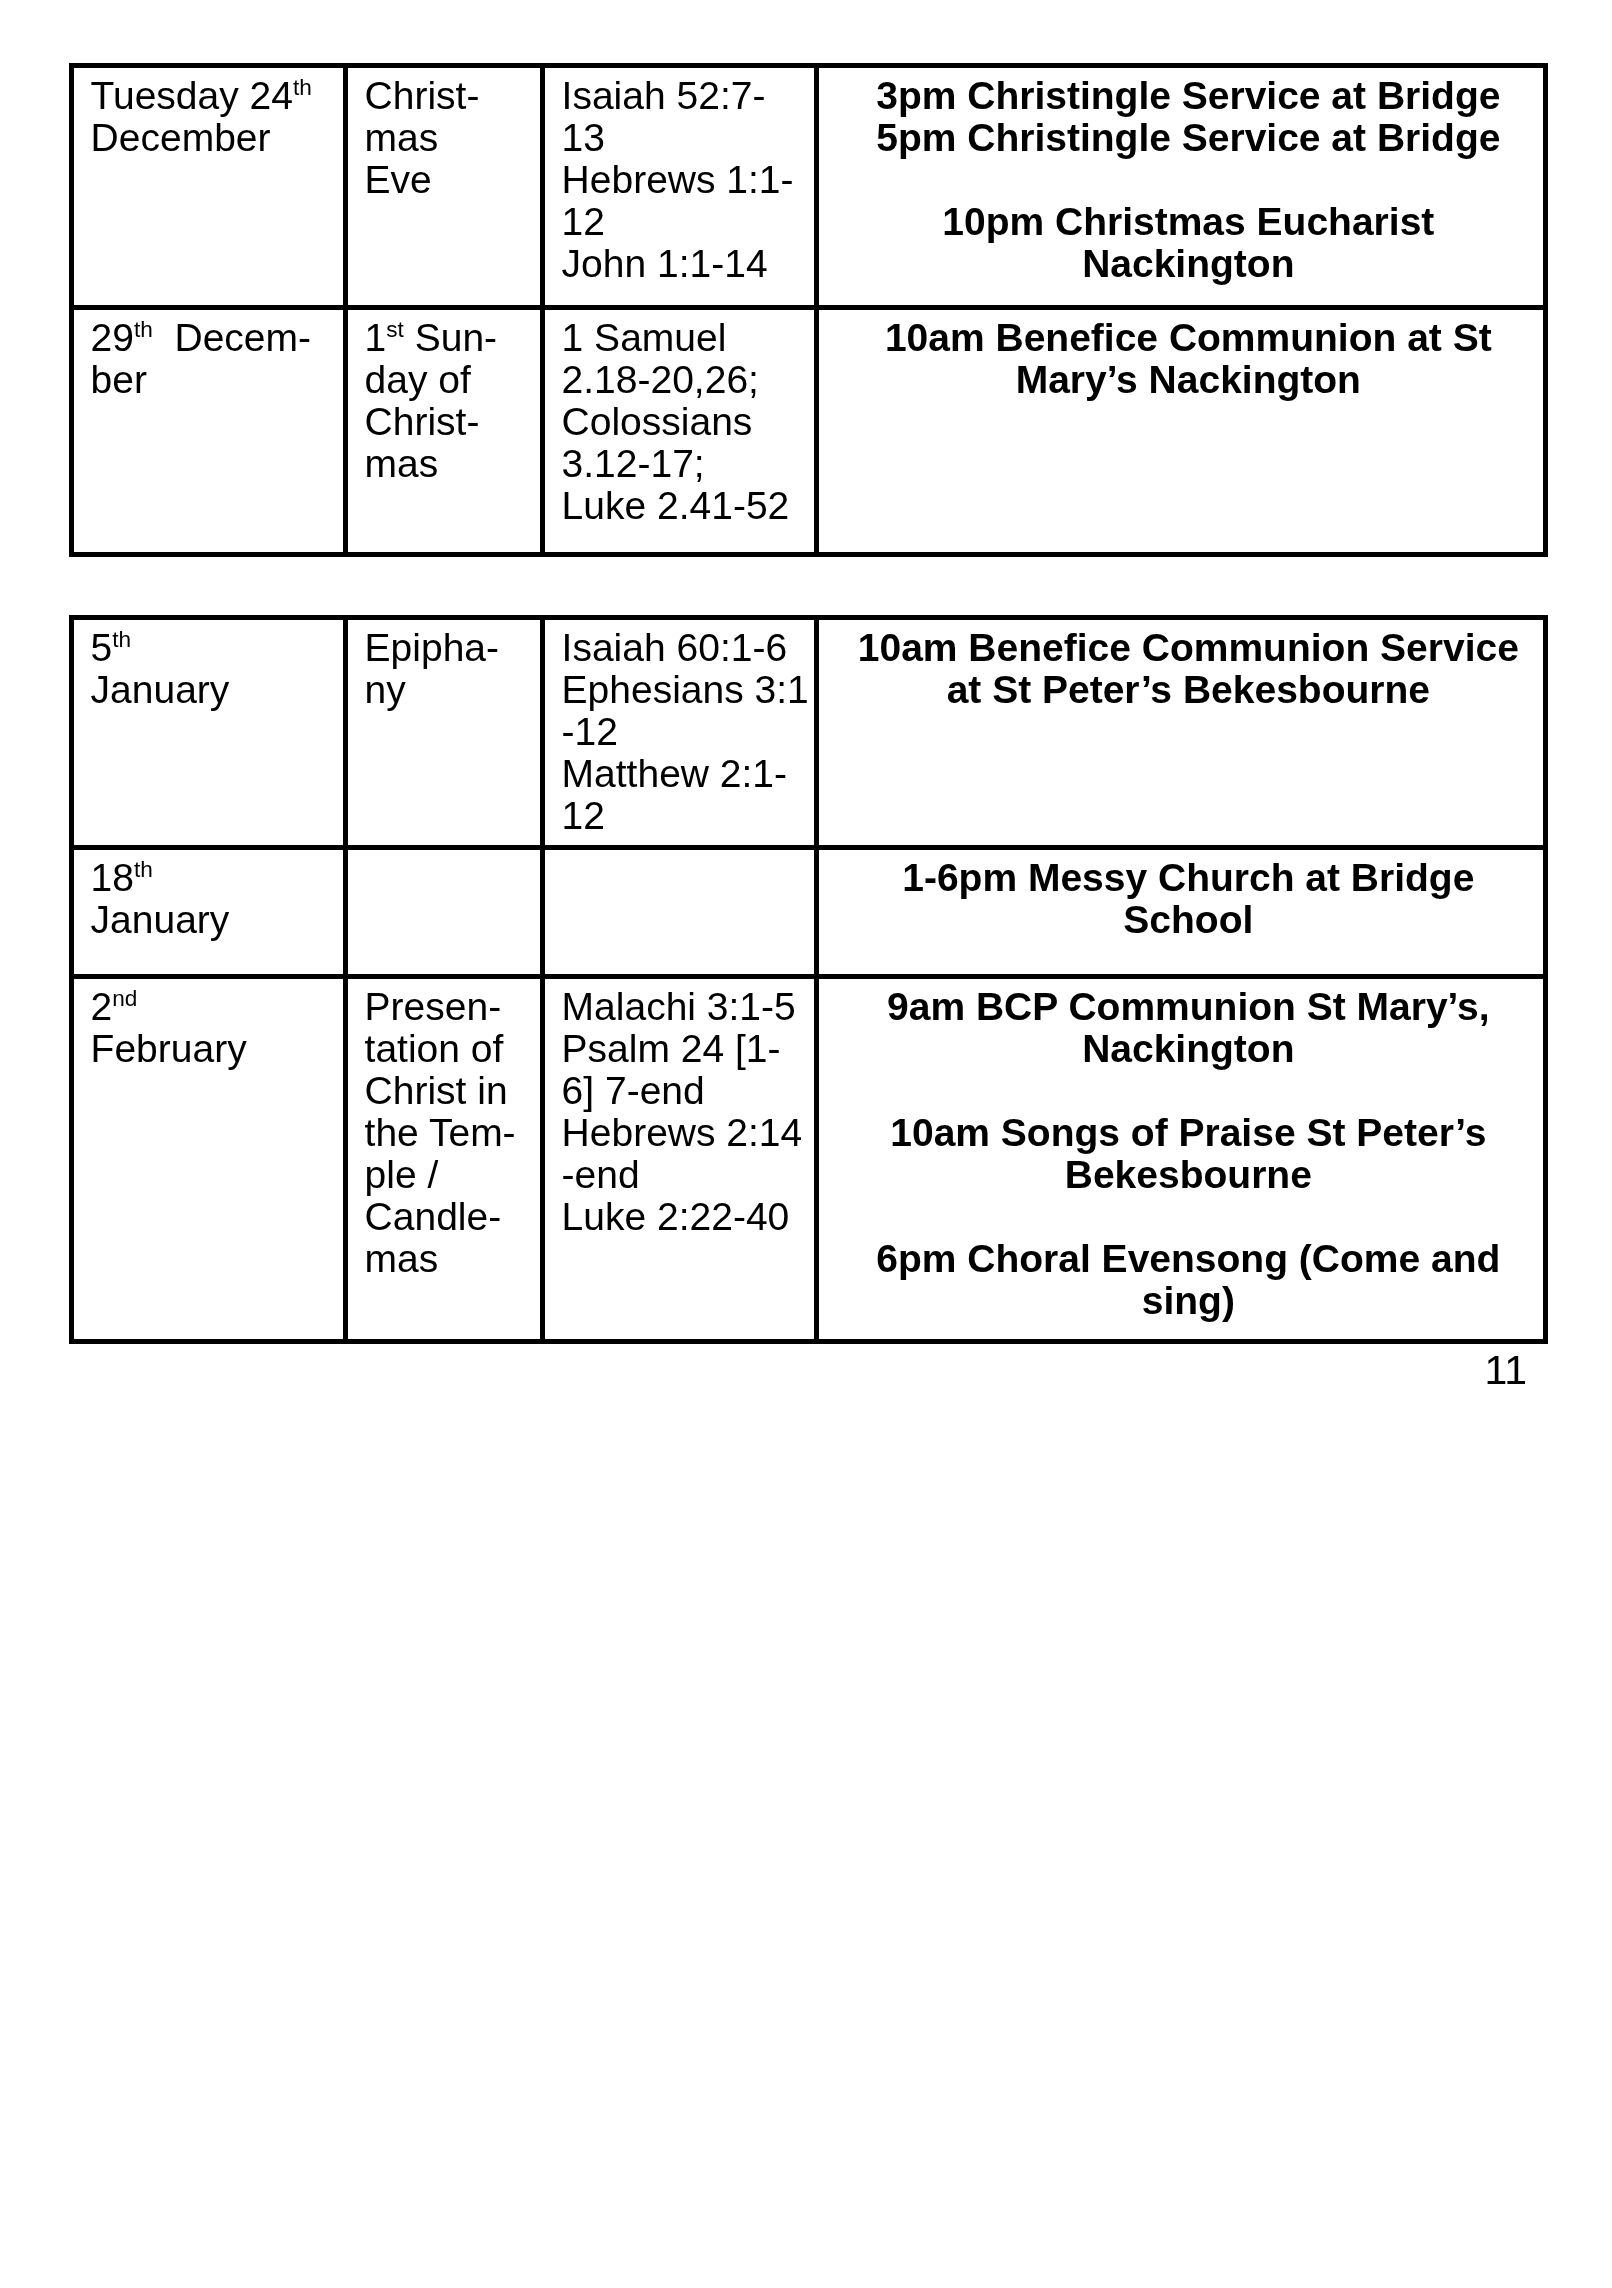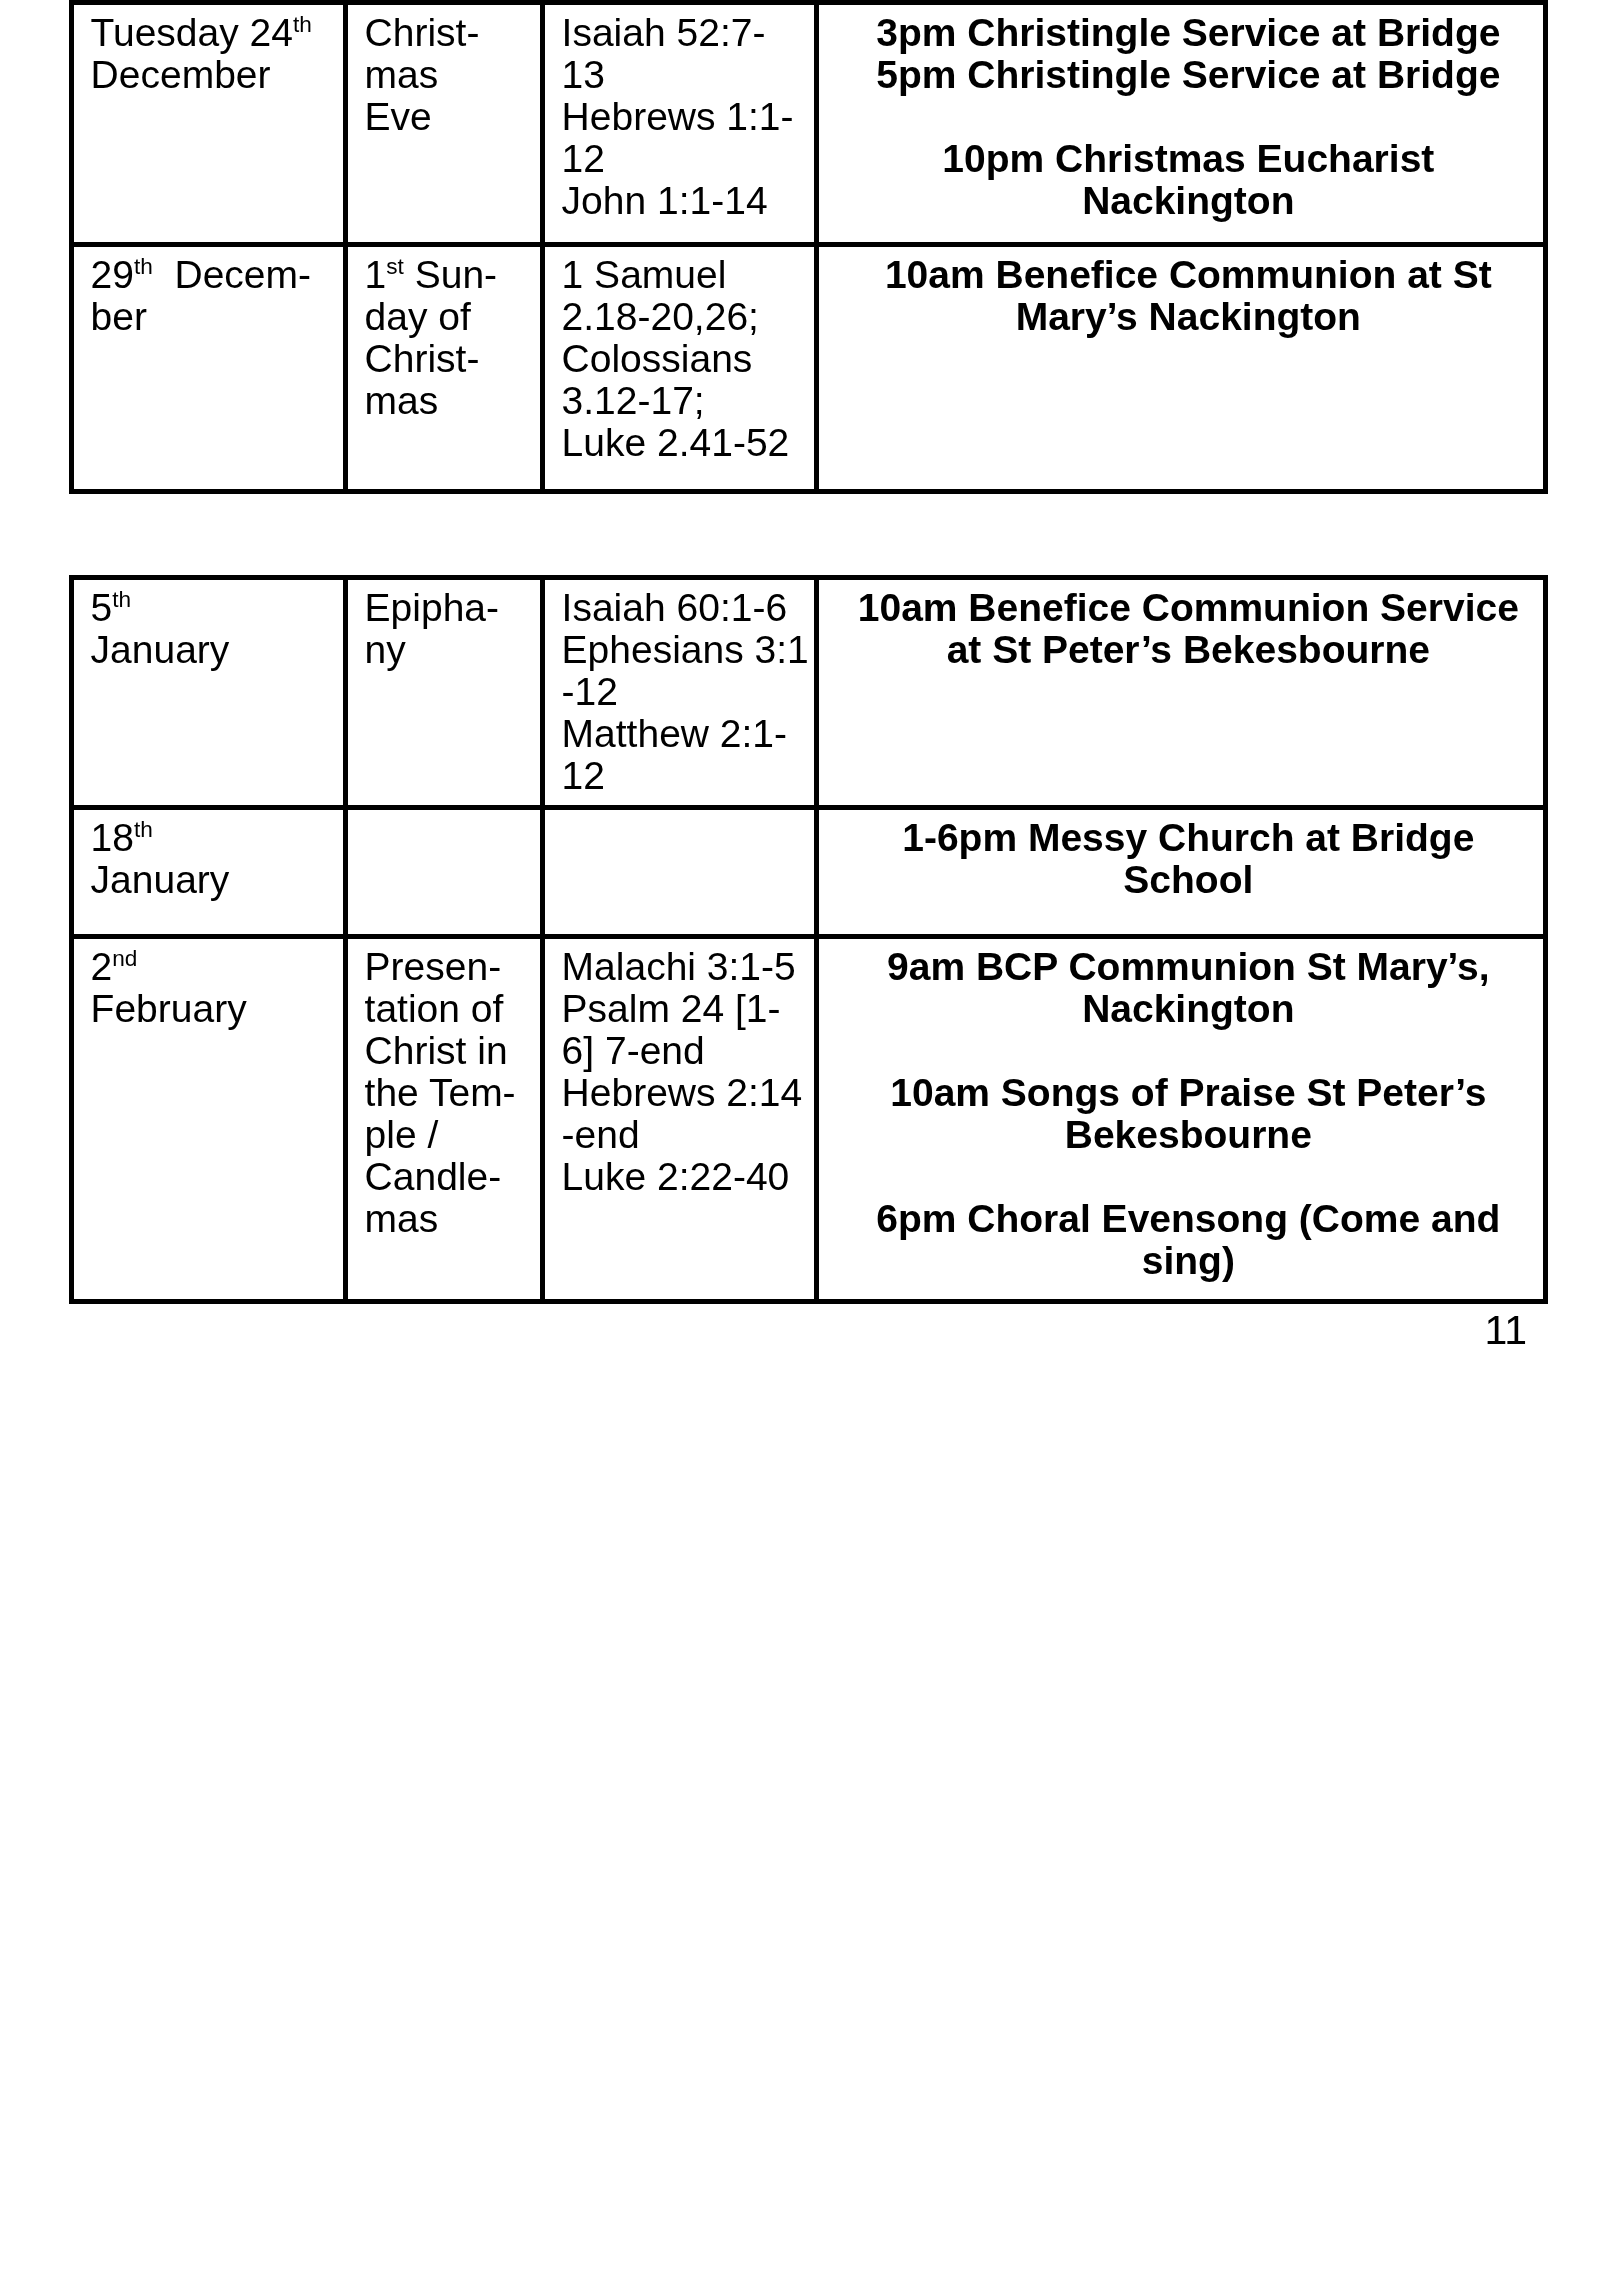--- a/index.html
+++ b/index.html
@@ -19,22 +19,22 @@
     height: 2289px;
     overflow: hidden;
   }
   table.schedule {
     border-collapse: collapse;
     table-layout: fixed;
     width: 1474px;
     margin-left: 69px;
     background: #ffffff;
   }
-  table.schedule.first { }
-  table.schedule.second { margin-top: 81px; }
+  table.schedule.first { margin-top: 63px; }
+  table.schedule.second { margin-top: 58px; }
   table.schedule, table.schedule td {
     border: 5.5px solid #000000;
   }
   td.cell {
     vertical-align: top;
     padding: 7.4px 7.4px 7.4px 16.6px;
     font-size: 39px;
     line-height: 42px;
     white-space: pre;
     overflow: hidden;

